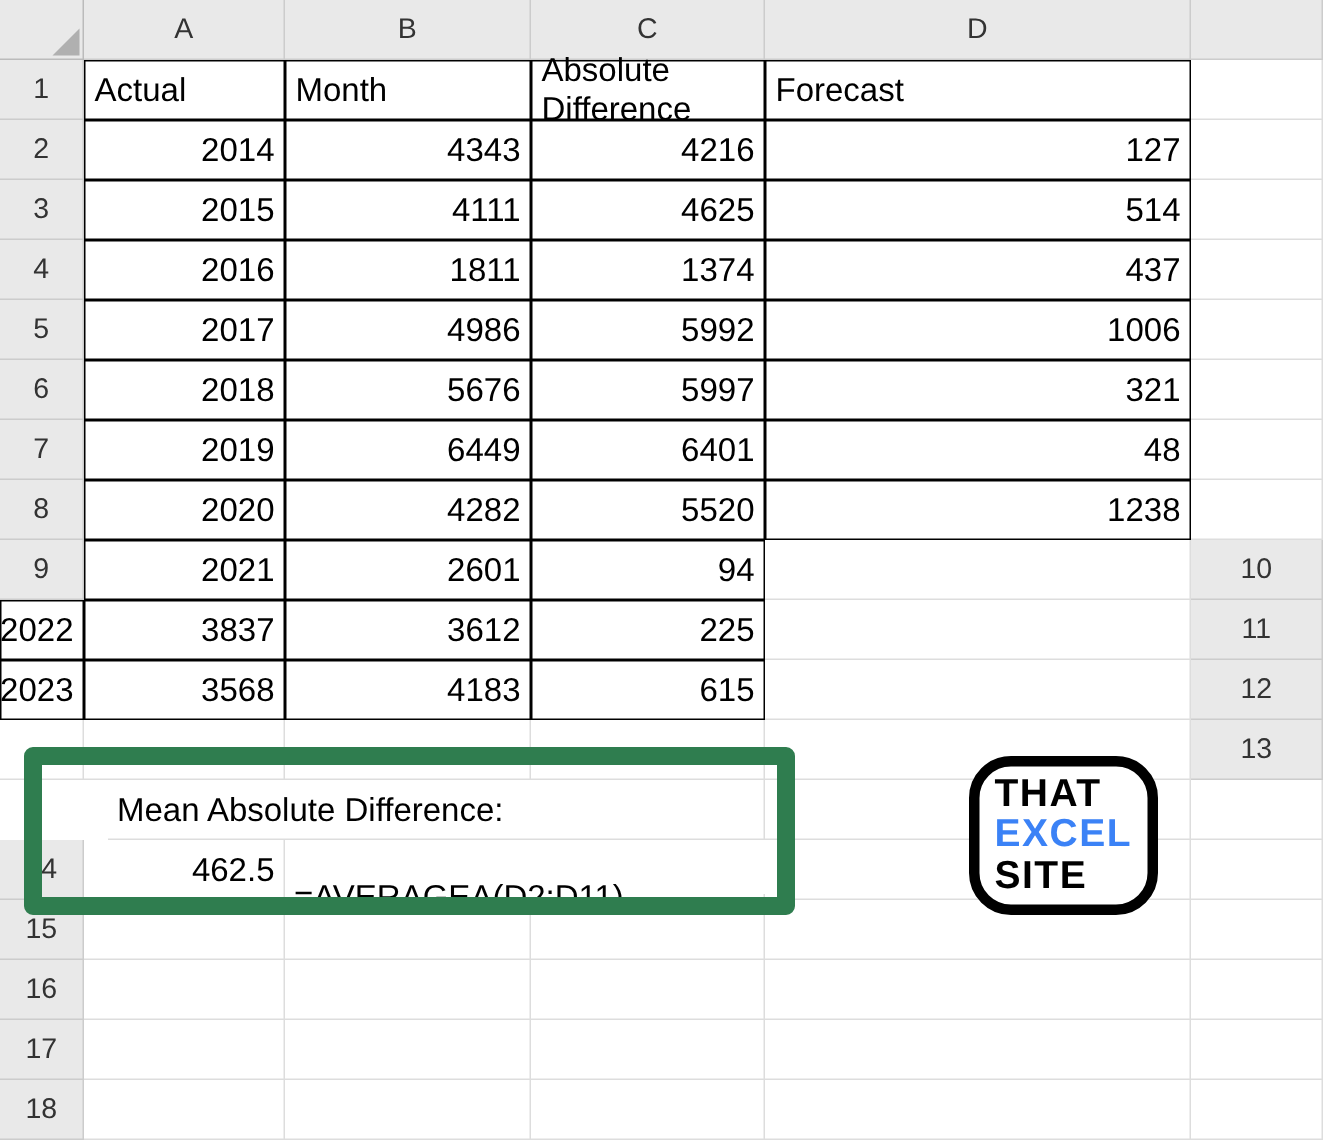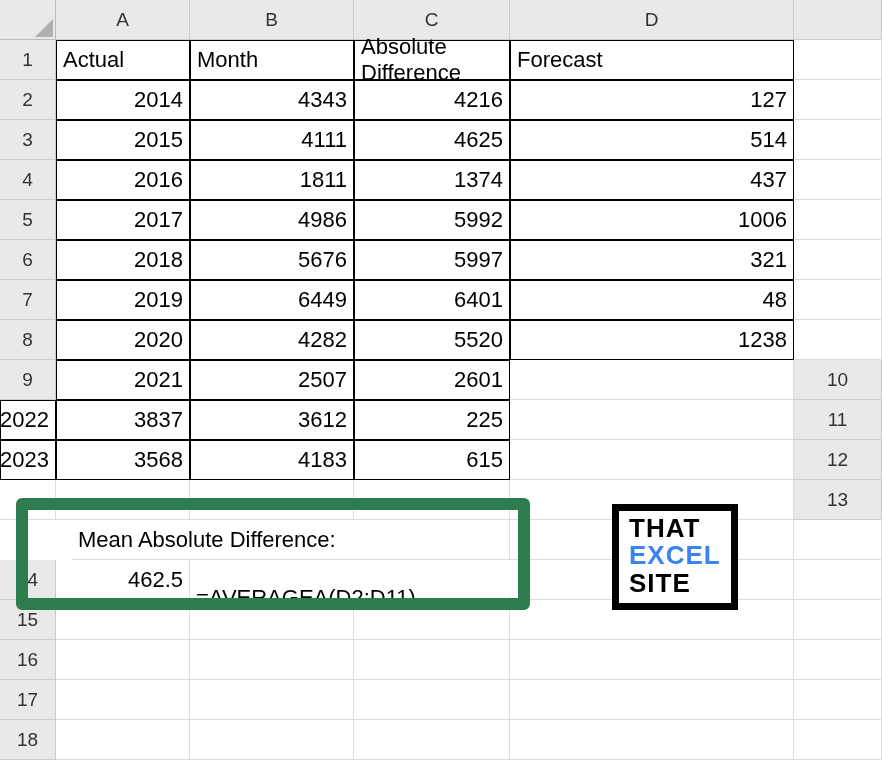--- a/index.html
+++ b/index.html
@@ -167,22 +167,22 @@
 
   <div class="rowhdr">8</div>
   <div class="cell td">2020</div>
   <div class="cell td">4282</div>
   <div class="cell td">5520</div>
   <div class="cell td">1238</div>
   <div class="cell"></div>
 
   <div class="rowhdr">9</div>
   <div class="cell td">2021</div>
-  <div class="cell td">2507</div>
   <div class="cell td">2601</div>
+  <div class="cell td">94</div>
   <div class="cell"></div>
 
   <div class="rowhdr">10</div>
   <div class="cell td">2022</div>
   <div class="cell td">3837</div>
   <div class="cell td">3612</div>
   <div class="cell td">225</div>
   <div class="cell"></div>
 
   <div class="rowhdr">11</div>
@@ -234,17 +234,17 @@
   <div class="rowhdr">18</div>
   <div class="cell"></div>
   <div class="cell"></div>
   <div class="cell"></div>
   <div class="cell"></div>
   <div class="cell"></div>
 </div>
 
 <div class="highlight-box" style="left:16px; top:498px; width:514px; height:112px;"></div>
 
-<div class="logo" style="left:612px; top:504px;">
+<div class="logo" style="left:646px; top:504px;border-radius:28px;">
   <div>THAT</div>
   <div class="g">EXCEL</div>
   <div>SITE</div>
 </div>
 
 </body></html>

